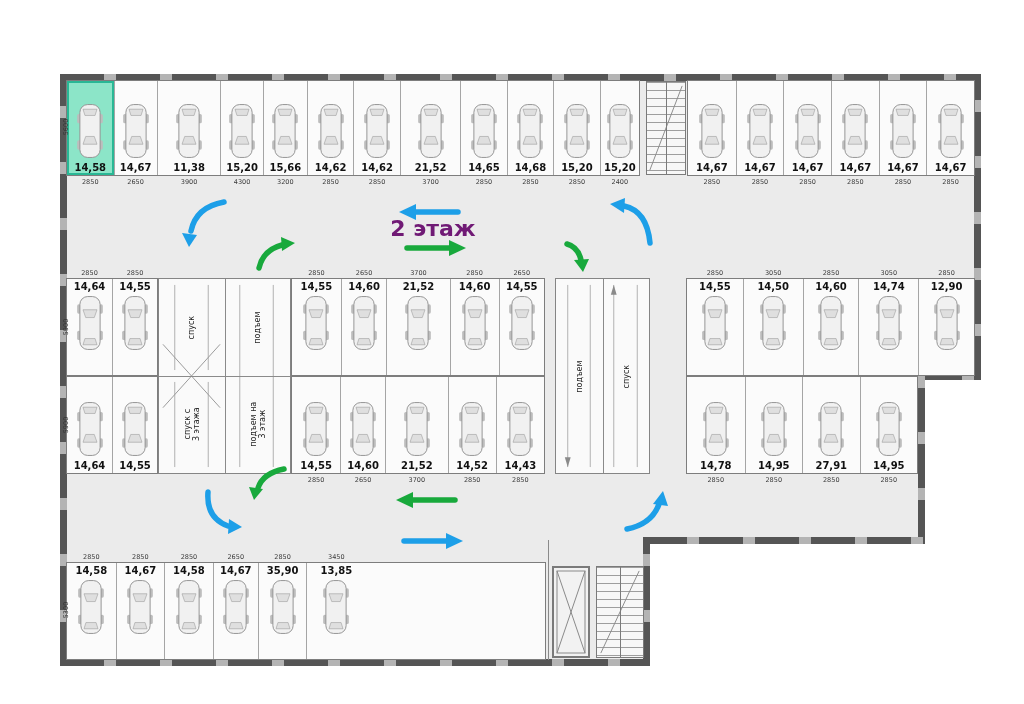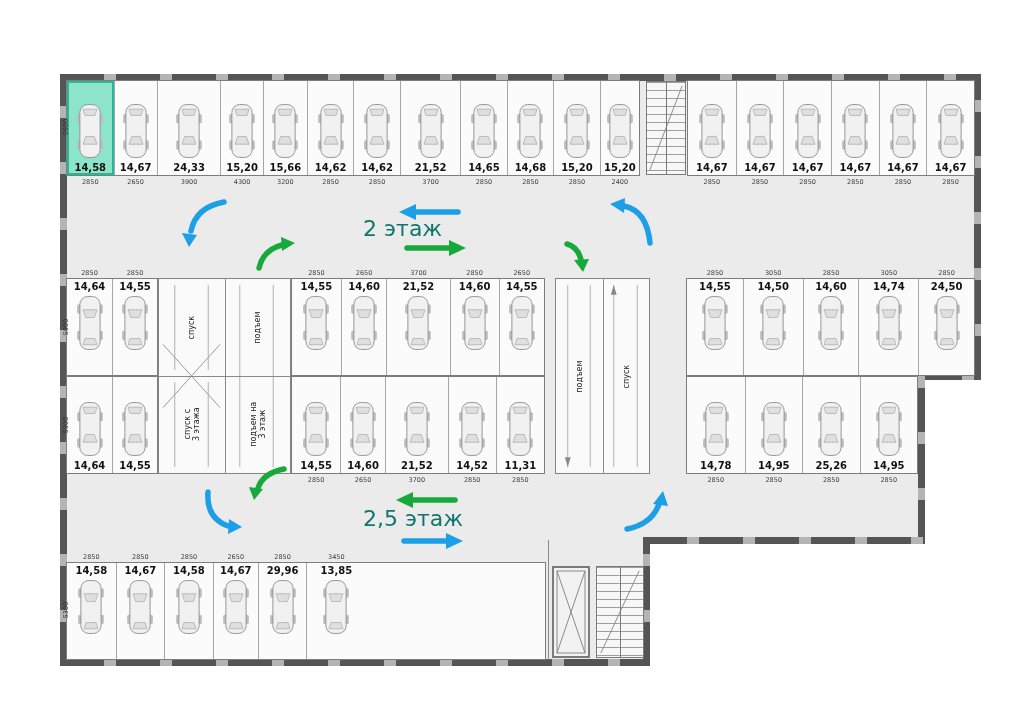--- a/index.html
+++ b/index.html
@@ -51,21 +51,21 @@
 
   
   .stairs{position:absolute;border:1px solid #7a7a7a;box-sizing:border-box;background:#f7f7f7;
           background-image:repeating-linear-gradient(180deg,#9e9e9e 0 1px,transparent 1px 8px);}
   .stairs::after{content:'';position:absolute;left:50%;top:0;bottom:0;width:1px;background:#7a7a7a;}
   .stairs svg{position:absolute;inset:0;width:100%;height:100%;}
   .elevator{position:absolute;border:2px solid #7a7a7a;background:#f2f2f2;box-sizing:border-box;}
   .elevator svg{position:absolute;inset:0;width:100%;height:100%;}
 
   
-  .floor-label{position:absolute;width:140px;font-size:22px;font-weight:400;color:#0f766e;}
+  .floor-label{position:absolute;width:140px;text-align:center;font-size:22px;font-weight:700;color:#701a75;}
   .arrows{position:absolute;left:0;top:0;pointer-events:none;}
   .arrows path{fill:none;stroke-width:5.5;stroke-linecap:round;}
   .arrows .ag{stroke:var(--green);}
   .arrows .ab{stroke:var(--blue);}
   .arrows .hg{fill:var(--green);}
   .arrows .hb{fill:var(--blue);}
 
   
   .vdim{position:absolute;width:40px;text-align:center;font-size:6.5px;color:#333;transform:rotate(-90deg);}
 </style>
@@ -112,21 +112,21 @@
           <rect x="30" y="13" width="4.5" height="12" rx="2" fill="#bdbdbd"></rect>
           <rect x="1.5" y="47" width="4.5" height="12" rx="2" fill="#bdbdbd"></rect>
           <rect x="30" y="47" width="4.5" height="12" rx="2" fill="#bdbdbd"></rect>
           <rect x="5" y="3" width="26" height="68" rx="10" fill="#f1f1f1" stroke="#8f8f8f" stroke-width="1.2"></rect>
           <path d="M9 20 h18 l-3.5 10 h-11 z" fill="#dfdfdf" stroke="#a0a0a0" stroke-width="0.8"></path>
           <path d="M11.5 57 h13 l2.5 8 h-18 z" fill="#dfdfdf" stroke="#a0a0a0" stroke-width="0.8"></path>
         </svg>
       </div>
       <div class="stall" style="width: 11.127%;">
         <div class="dim">3900</div>
-        <div class="area">24,33</div>
+        <div class="area">11,38</div>
         <svg class="car" viewBox="0 0 36 74" xmlns="http://www.w3.org/2000/svg">
           <rect x="1.5" y="13" width="4.5" height="12" rx="2" fill="#bdbdbd"></rect>
           <rect x="30" y="13" width="4.5" height="12" rx="2" fill="#bdbdbd"></rect>
           <rect x="1.5" y="47" width="4.5" height="12" rx="2" fill="#bdbdbd"></rect>
           <rect x="30" y="47" width="4.5" height="12" rx="2" fill="#bdbdbd"></rect>
           <rect x="5" y="3" width="26" height="68" rx="10" fill="#f1f1f1" stroke="#8f8f8f" stroke-width="1.2"></rect>
           <path d="M9 20 h18 l-3.5 10 h-11 z" fill="#dfdfdf" stroke="#a0a0a0" stroke-width="0.8"></path>
           <path d="M11.5 57 h13 l2.5 8 h-18 z" fill="#dfdfdf" stroke="#a0a0a0" stroke-width="0.8"></path>
         </svg>
       </div>
@@ -499,21 +499,21 @@
           <rect x="30" y="13" width="4.5" height="12" rx="2" fill="#bdbdbd"></rect>
           <rect x="1.5" y="47" width="4.5" height="12" rx="2" fill="#bdbdbd"></rect>
           <rect x="30" y="47" width="4.5" height="12" rx="2" fill="#bdbdbd"></rect>
           <rect x="5" y="3" width="26" height="68" rx="10" fill="#f1f1f1" stroke="#8f8f8f" stroke-width="1.2"></rect>
           <path d="M9 20 h18 l-3.5 10 h-11 z" fill="#dfdfdf" stroke="#a0a0a0" stroke-width="0.8"></path>
           <path d="M11.5 57 h13 l2.5 8 h-18 z" fill="#dfdfdf" stroke="#a0a0a0" stroke-width="0.8"></path>
         </svg>
       </div>
       <div class="stall" style="width: 19.1275%;">
         <div class="dim">2850</div>
-        <div class="area">11,31</div>
+        <div class="area">14,43</div>
         <svg class="car" viewBox="0 0 36 74" xmlns="http://www.w3.org/2000/svg">
           <rect x="1.5" y="13" width="4.5" height="12" rx="2" fill="#bdbdbd"></rect>
           <rect x="30" y="13" width="4.5" height="12" rx="2" fill="#bdbdbd"></rect>
           <rect x="1.5" y="47" width="4.5" height="12" rx="2" fill="#bdbdbd"></rect>
           <rect x="30" y="47" width="4.5" height="12" rx="2" fill="#bdbdbd"></rect>
           <rect x="5" y="3" width="26" height="68" rx="10" fill="#f1f1f1" stroke="#8f8f8f" stroke-width="1.2"></rect>
           <path d="M9 20 h18 l-3.5 10 h-11 z" fill="#dfdfdf" stroke="#a0a0a0" stroke-width="0.8"></path>
           <path d="M11.5 57 h13 l2.5 8 h-18 z" fill="#dfdfdf" stroke="#a0a0a0" stroke-width="0.8"></path>
         </svg>
       </div>
@@ -567,21 +567,21 @@
           <rect x="30" y="13" width="4.5" height="12" rx="2" fill="#bdbdbd"></rect>
           <rect x="1.5" y="47" width="4.5" height="12" rx="2" fill="#bdbdbd"></rect>
           <rect x="30" y="47" width="4.5" height="12" rx="2" fill="#bdbdbd"></rect>
           <rect x="5" y="3" width="26" height="68" rx="10" fill="#f1f1f1" stroke="#8f8f8f" stroke-width="1.2"></rect>
           <path d="M9 20 h18 l-3.5 10 h-11 z" fill="#dfdfdf" stroke="#a0a0a0" stroke-width="0.8"></path>
           <path d="M11.5 57 h13 l2.5 8 h-18 z" fill="#dfdfdf" stroke="#a0a0a0" stroke-width="0.8"></path>
         </svg>
       </div>
       <div class="stall" style="width: 19.4539%;">
         <div class="dim">2850</div>
-        <div class="area">24,50</div>
+        <div class="area">12,90</div>
         <svg class="car" viewBox="0 0 36 74" xmlns="http://www.w3.org/2000/svg">
           <rect x="1.5" y="13" width="4.5" height="12" rx="2" fill="#bdbdbd"></rect>
           <rect x="30" y="13" width="4.5" height="12" rx="2" fill="#bdbdbd"></rect>
           <rect x="1.5" y="47" width="4.5" height="12" rx="2" fill="#bdbdbd"></rect>
           <rect x="30" y="47" width="4.5" height="12" rx="2" fill="#bdbdbd"></rect>
           <rect x="5" y="3" width="26" height="68" rx="10" fill="#f1f1f1" stroke="#8f8f8f" stroke-width="1.2"></rect>
           <path d="M9 20 h18 l-3.5 10 h-11 z" fill="#dfdfdf" stroke="#a0a0a0" stroke-width="0.8"></path>
           <path d="M11.5 57 h13 l2.5 8 h-18 z" fill="#dfdfdf" stroke="#a0a0a0" stroke-width="0.8"></path>
         </svg>
       </div>
@@ -608,21 +608,21 @@
           <rect x="30" y="13" width="4.5" height="12" rx="2" fill="#bdbdbd"></rect>
           <rect x="1.5" y="47" width="4.5" height="12" rx="2" fill="#bdbdbd"></rect>
           <rect x="30" y="47" width="4.5" height="12" rx="2" fill="#bdbdbd"></rect>
           <rect x="5" y="3" width="26" height="68" rx="10" fill="#f1f1f1" stroke="#8f8f8f" stroke-width="1.2"></rect>
           <path d="M9 20 h18 l-3.5 10 h-11 z" fill="#dfdfdf" stroke="#a0a0a0" stroke-width="0.8"></path>
           <path d="M11.5 57 h13 l2.5 8 h-18 z" fill="#dfdfdf" stroke="#a0a0a0" stroke-width="0.8"></path>
         </svg>
       </div>
       <div class="stall" style="width: 25%;">
         <div class="dim">2850</div>
-        <div class="area">25,26</div>
+        <div class="area">27,91</div>
         <svg class="car" viewBox="0 0 36 74" xmlns="http://www.w3.org/2000/svg">
           <rect x="1.5" y="13" width="4.5" height="12" rx="2" fill="#bdbdbd"></rect>
           <rect x="30" y="13" width="4.5" height="12" rx="2" fill="#bdbdbd"></rect>
           <rect x="1.5" y="47" width="4.5" height="12" rx="2" fill="#bdbdbd"></rect>
           <rect x="30" y="47" width="4.5" height="12" rx="2" fill="#bdbdbd"></rect>
           <rect x="5" y="3" width="26" height="68" rx="10" fill="#f1f1f1" stroke="#8f8f8f" stroke-width="1.2"></rect>
           <path d="M9 20 h18 l-3.5 10 h-11 z" fill="#dfdfdf" stroke="#a0a0a0" stroke-width="0.8"></path>
           <path d="M11.5 57 h13 l2.5 8 h-18 z" fill="#dfdfdf" stroke="#a0a0a0" stroke-width="0.8"></path>
         </svg>
       </div>
@@ -689,21 +689,21 @@
           <rect x="30" y="13" width="4.5" height="12" rx="2" fill="#bdbdbd"></rect>
           <rect x="1.5" y="47" width="4.5" height="12" rx="2" fill="#bdbdbd"></rect>
           <rect x="30" y="47" width="4.5" height="12" rx="2" fill="#bdbdbd"></rect>
           <rect x="5" y="3" width="26" height="68" rx="10" fill="#f1f1f1" stroke="#8f8f8f" stroke-width="1.2"></rect>
           <path d="M9 20 h18 l-3.5 10 h-11 z" fill="#dfdfdf" stroke="#a0a0a0" stroke-width="0.8"></path>
           <path d="M11.5 57 h13 l2.5 8 h-18 z" fill="#dfdfdf" stroke="#a0a0a0" stroke-width="0.8"></path>
         </svg>
       </div>
       <div class="stall" style="width: 10.1604%;">
         <div class="dim">2850</div>
-        <div class="area">29,96</div>
+        <div class="area">35,90</div>
         <svg class="car" viewBox="0 0 36 74" xmlns="http://www.w3.org/2000/svg">
           <rect x="1.5" y="13" width="4.5" height="12" rx="2" fill="#bdbdbd"></rect>
           <rect x="30" y="13" width="4.5" height="12" rx="2" fill="#bdbdbd"></rect>
           <rect x="1.5" y="47" width="4.5" height="12" rx="2" fill="#bdbdbd"></rect>
           <rect x="30" y="47" width="4.5" height="12" rx="2" fill="#bdbdbd"></rect>
           <rect x="5" y="3" width="26" height="68" rx="10" fill="#f1f1f1" stroke="#8f8f8f" stroke-width="1.2"></rect>
           <path d="M9 20 h18 l-3.5 10 h-11 z" fill="#dfdfdf" stroke="#a0a0a0" stroke-width="0.8"></path>
           <path d="M11.5 57 h13 l2.5 8 h-18 z" fill="#dfdfdf" stroke="#a0a0a0" stroke-width="0.8"></path>
         </svg>
       </div>
@@ -770,21 +770,20 @@
     </svg>
   </div>
   <div class="stairs" style="left:596px;top:566px;width:48px;height:92px">
     <svg viewBox="0 0 48 92" preserveAspectRatio="none">
       <line x1="4" y1="88" x2="44" y2="4" stroke="#8a8a8a" stroke-width="1"></line>
     </svg>
   </div>
   <div class="part" style="left:548px;top:540px;width:1px;height:120px"></div>
 
   <div class="floor-label" style="left:363px;top:216px">2 этаж</div>
-  <div class="floor-label" style="left:363px;top:506px">2,5 этаж</div>
 
   <div class="vdim" style="left:46px;top:123px">5600</div>
   <div class="vdim" style="left:46px;top:323px">5900</div>
   <div class="vdim" style="left:46px;top:421px">5900</div>
   <div class="vdim" style="left:46px;top:606px">5300</div>
 
   <svg class="arrows" width="1024" height="704">
 
     <path class="ab" d="M458 212 H415"></path>
       <polygon class="hb" points="416,204 416,220 399,212"></polygon>

